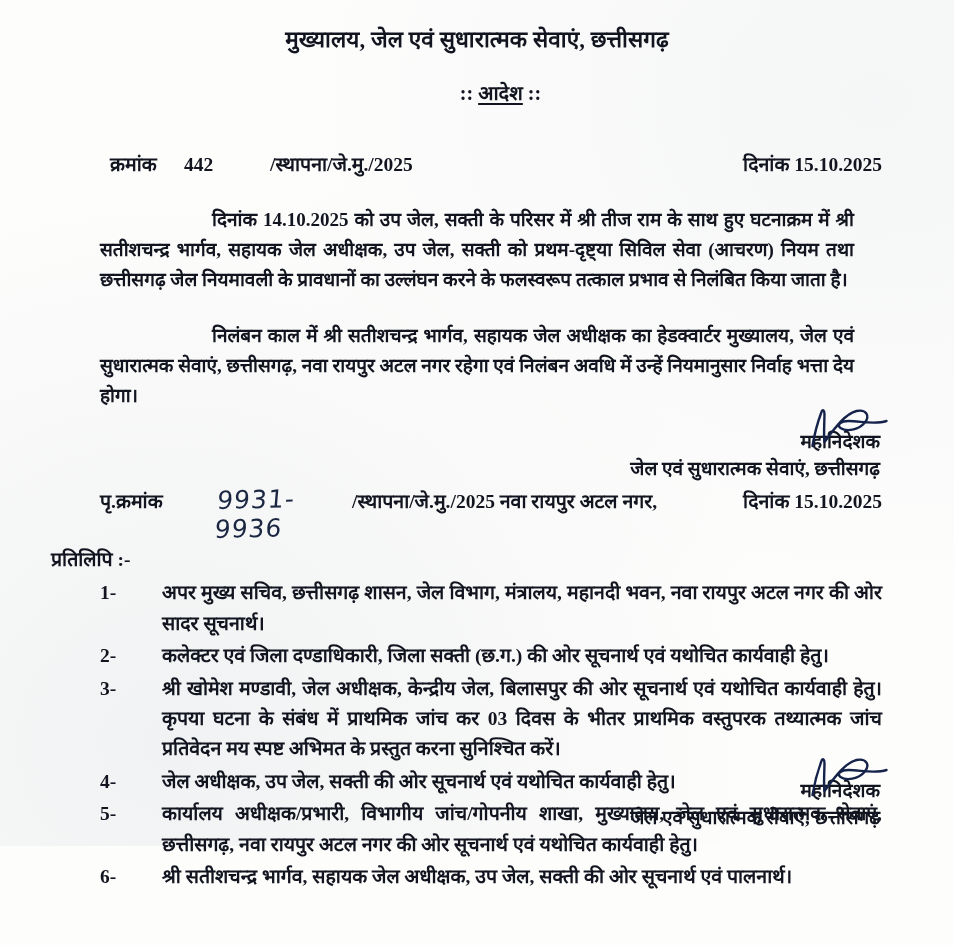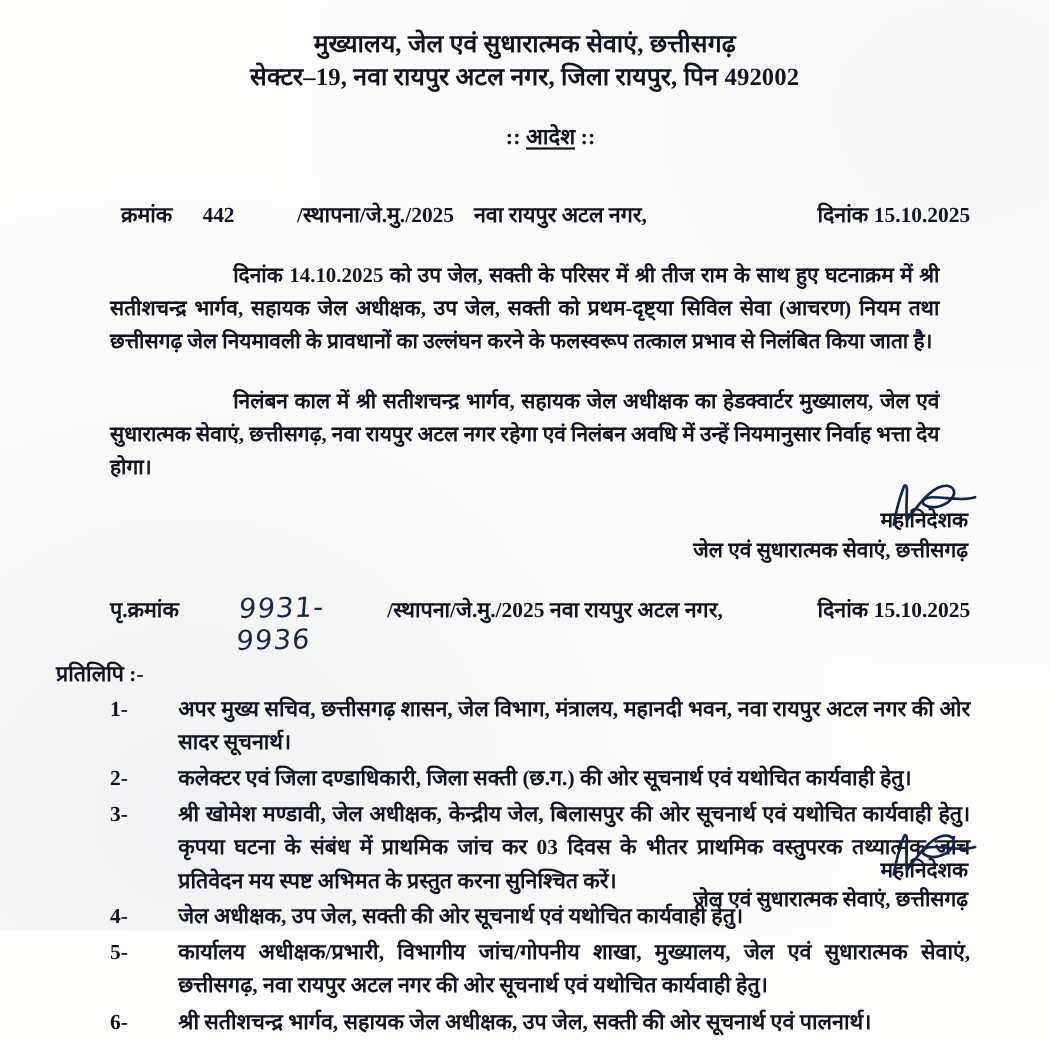--- a/index.html
+++ b/index.html
@@ -105,21 +105,21 @@
     width: 112px;
     height: 40px;
     pointer-events: none;
   }
   .sig-office { margin-top: 1px; white-space: nowrap; }
 
   .endorse {
     font-size: 19.5px;
     font-weight: 700;
     padding: 0 72px 0 100px;
-    margin-top: 26px;
+    margin-top: 4px;
     display: flex;
     align-items: baseline;
     gap: 43px;
   }
   .endorse .pkr { white-space: nowrap; }
   .endorse .hand {
     font-family: "DejaVu Sans", sans-serif;
     font-weight: 500;
     font-size: 25px;
     color: #1b2742;
@@ -167,33 +167,31 @@
     bottom: 16px;
     margin-top: 0;
   }
 </style>
 </head>
 <body>
 
 <div class="page">
 
   <div class="hdr hdr-line1">मुख्यालय, जेल एवं सुधारात्मक सेवाएं, छत्तीसगढ़</div>
-  <div class="hdr hdr-line2">सेक्टर–19, नवा रायपुर अटल नगर, जिला रायपुर, पिन 492002</div>
 
   <div class="order-title">
     <span>::</span>
     <span class="u">आदेश</span>
     <span>::</span>
   </div>
 
   <div class="refrow">
     <span class="kr">क्रमांक</span>
     <span class="num">442</span>
     <span class="estt">/स्थापना/जे.मु./2025</span>
-    <span class="place">नवा रायपुर अटल नगर,</span>
     <span class="spacer"></span>
     <span class="date">
       <span>दिनांक</span>
       <span>15.10.2025</span>
     </span>
   </div>
 
   <div class="para p1">दिनांक 14.10.2025 को उप जेल, सक्ती के परिसर में श्री तीज राम के साथ हुए घटनाक्रम में श्री सतीशचन्द्र भार्गव, सहायक जेल अधीक्षक, उप जेल, सक्ती को प्रथम-दृष्ट्या सिविल सेवा (आचरण) नियम तथा छत्तीसगढ़ जेल नियमावली के प्रावधानों का उल्लंघन करने के फलस्वरूप तत्काल प्रभाव से निलंबित किया जाता है।</div>
   <div class="para p2">निलंबन काल में श्री सतीशचन्द्र भार्गव, सहायक जेल अधीक्षक का हेडक्वार्टर मुख्यालय, जेल एवं सुधारात्मक सेवाएं, छत्तीसगढ़, नवा रायपुर अटल नगर रहेगा एवं निलंबन अवधि में उन्हें नियमानुसार निर्वाह भत्ता देय होगा।</div>
 

